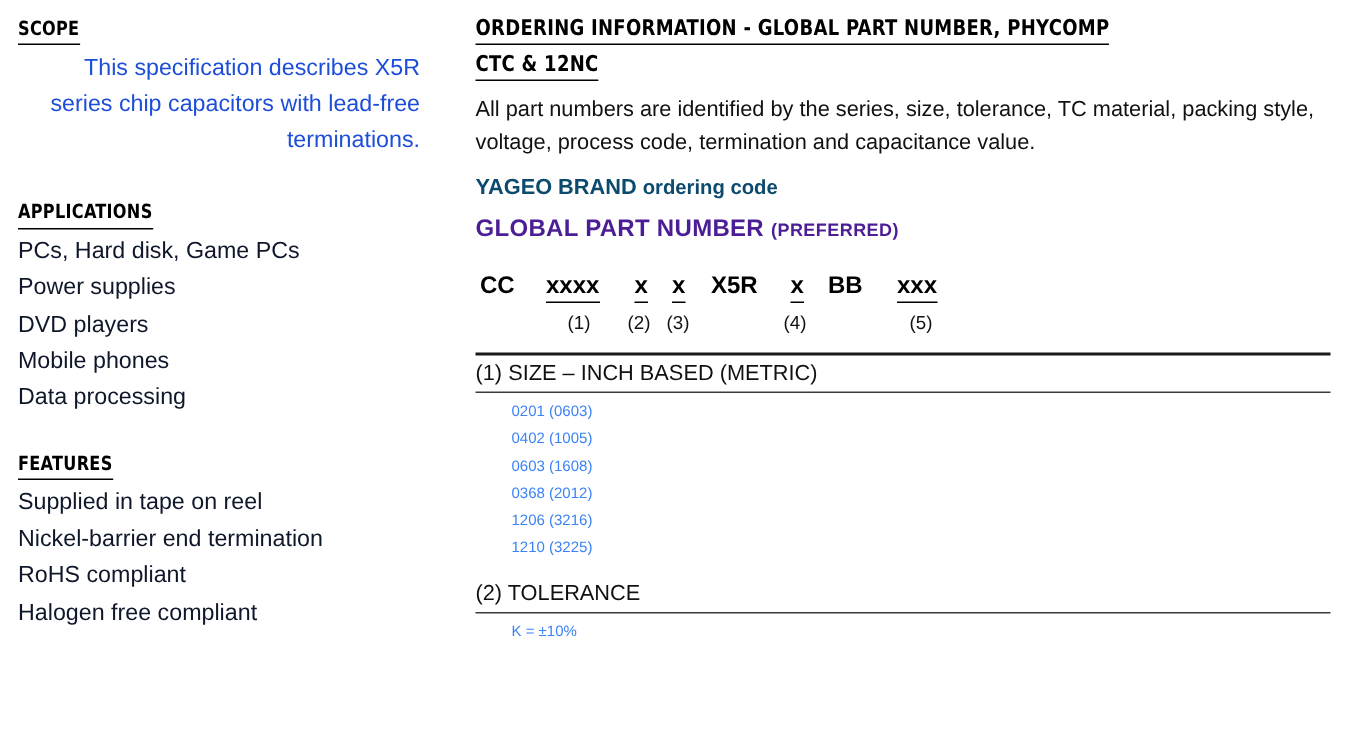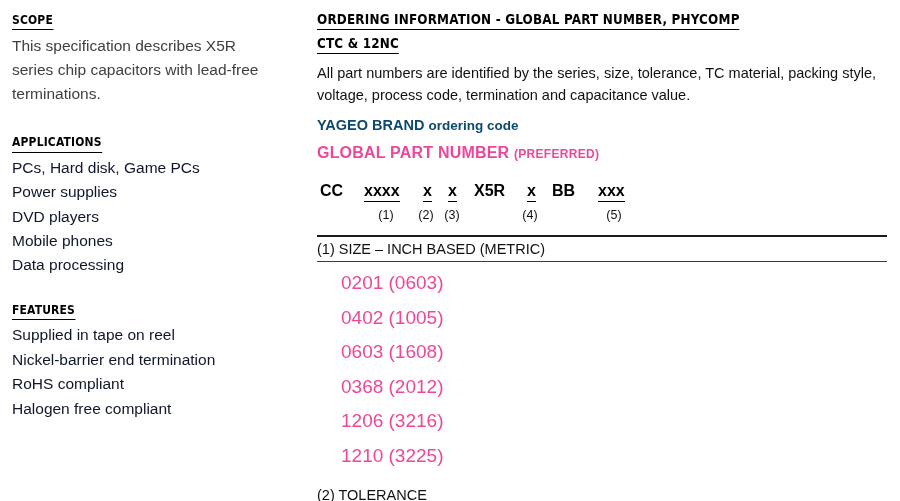--- a/index.html
+++ b/index.html
@@ -64,21 +64,22 @@
     display: block;
     margin-bottom: 4px;
   }
 
   
   .body-para {
     font-size: 15.5px;
     line-height: 1.55;
     font-weight: 500;
     margin: 4px 0 0 0;
-    color: #404040;
+    color: #1d4ed8;
+    text-align: right;
   }
   .list-plain {
     list-style: none;
     margin: 3px 0 0 0;
     padding: 0;
   }
   .list-plain li {
     font-size: 15.5px;
     line-height: 1.58;
     font-weight: 500;
@@ -102,21 +103,21 @@
     color: #0c4a6e;
   }
   .r-bold-1 .sub {
     font-size: 13.5px;
   }
   .r-bold-2 {
     margin-top: 11px;
     font-size: 16px;
     font-weight: bold;
     letter-spacing: 0.2px;
-    color: #ec4899;
+    color: #4c1d95;
   }
   .r-bold-2 .smallcaps {
     font-size: 12px;
     letter-spacing: 0.3px;
   }
 
   
   .code-row {
     margin-top: 20px;
     font-size: 16px;
@@ -160,24 +161,24 @@
     color: #111;
     padding: 4px 0 4px 0;
     border-bottom: 1.4px solid #3a3a3a;
   }
   .tbl-rows {
     list-style: none;
     margin: 0;
     padding: 4px 0 0 0;
   }
   .tbl-rows li {
-    font-size: 19px;
+    font-size: 10px;
     line-height: 1.82;
     padding-left: 24px;
-    color: #ec4899;
+    color: #3b82f6;
   }
 </style>
 </head>
 <body>
 
 <div class="page">
 
   <div class="col-left">
 
     <div>

